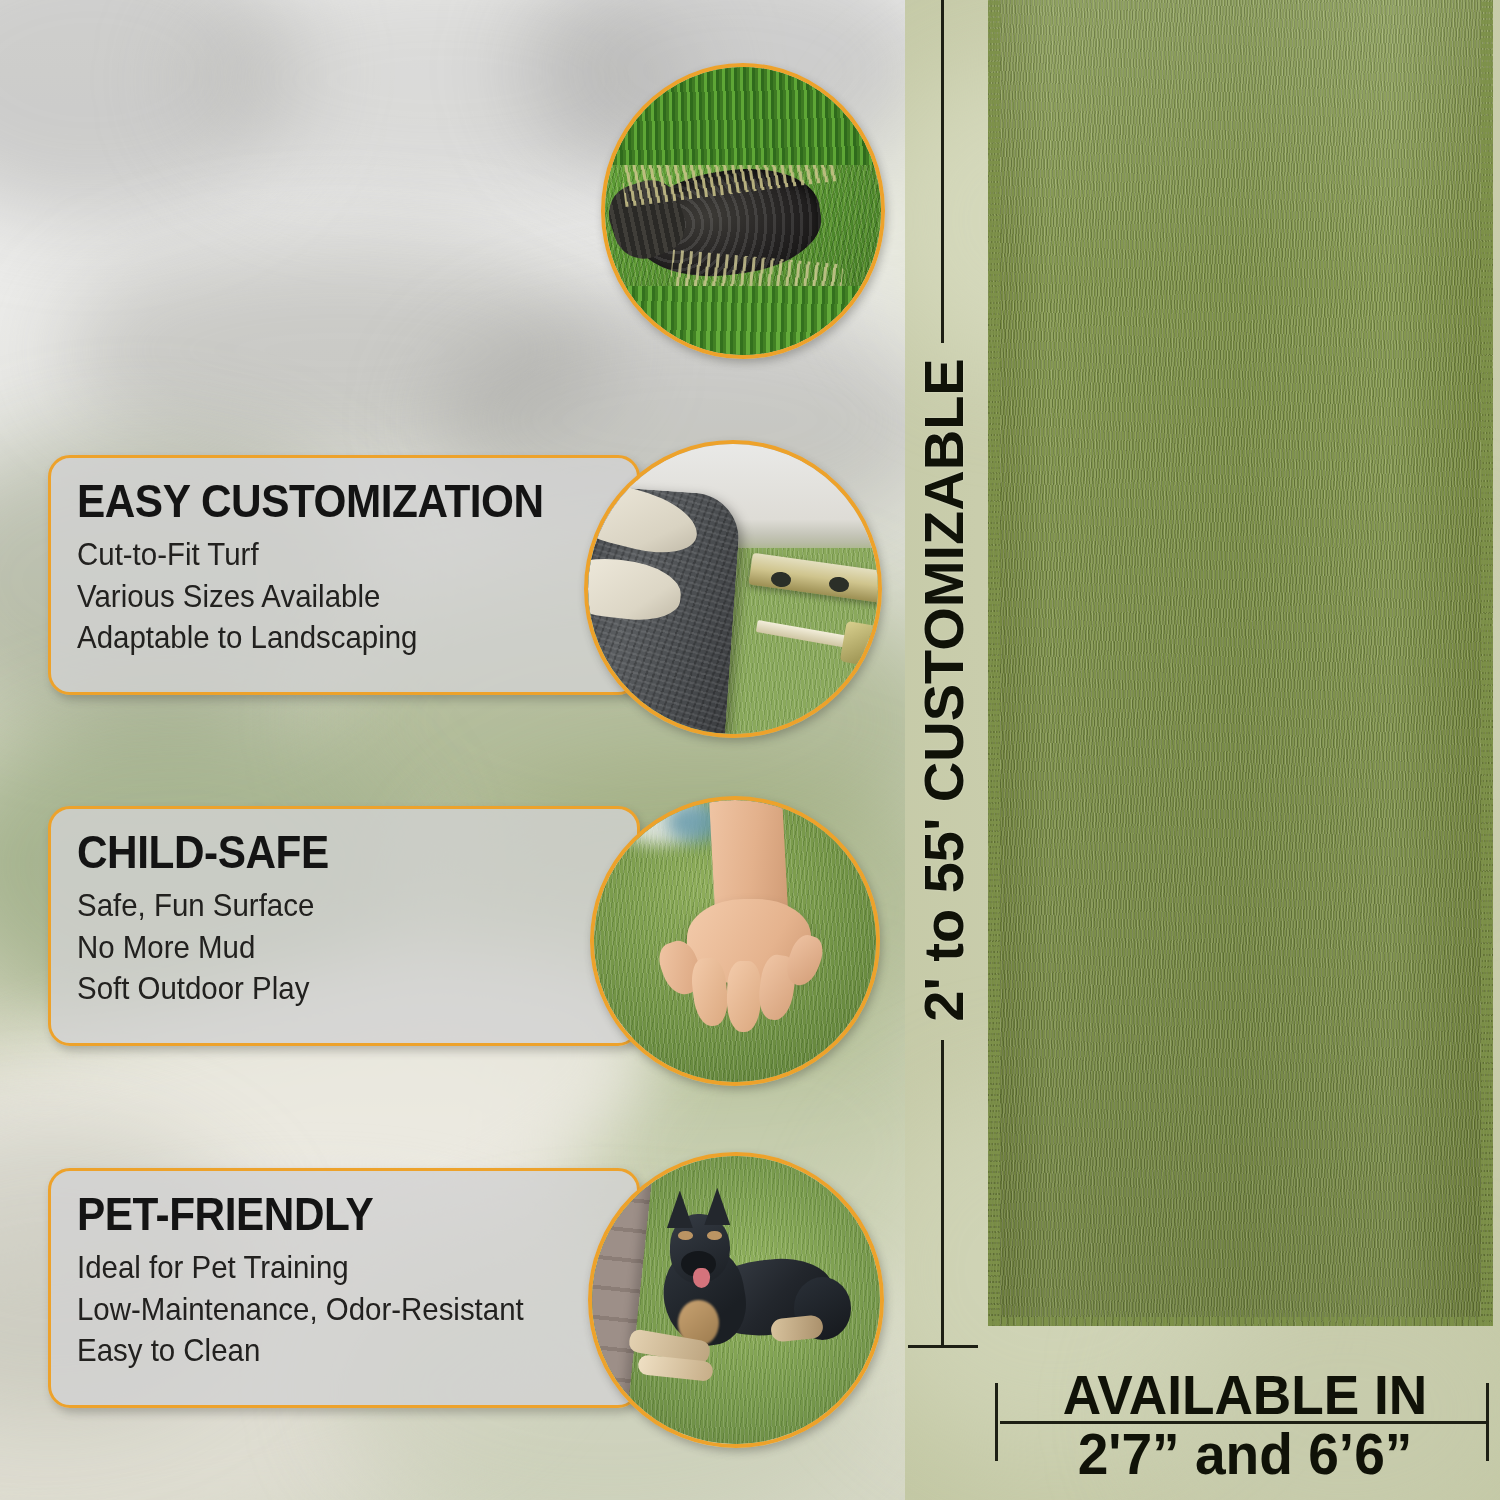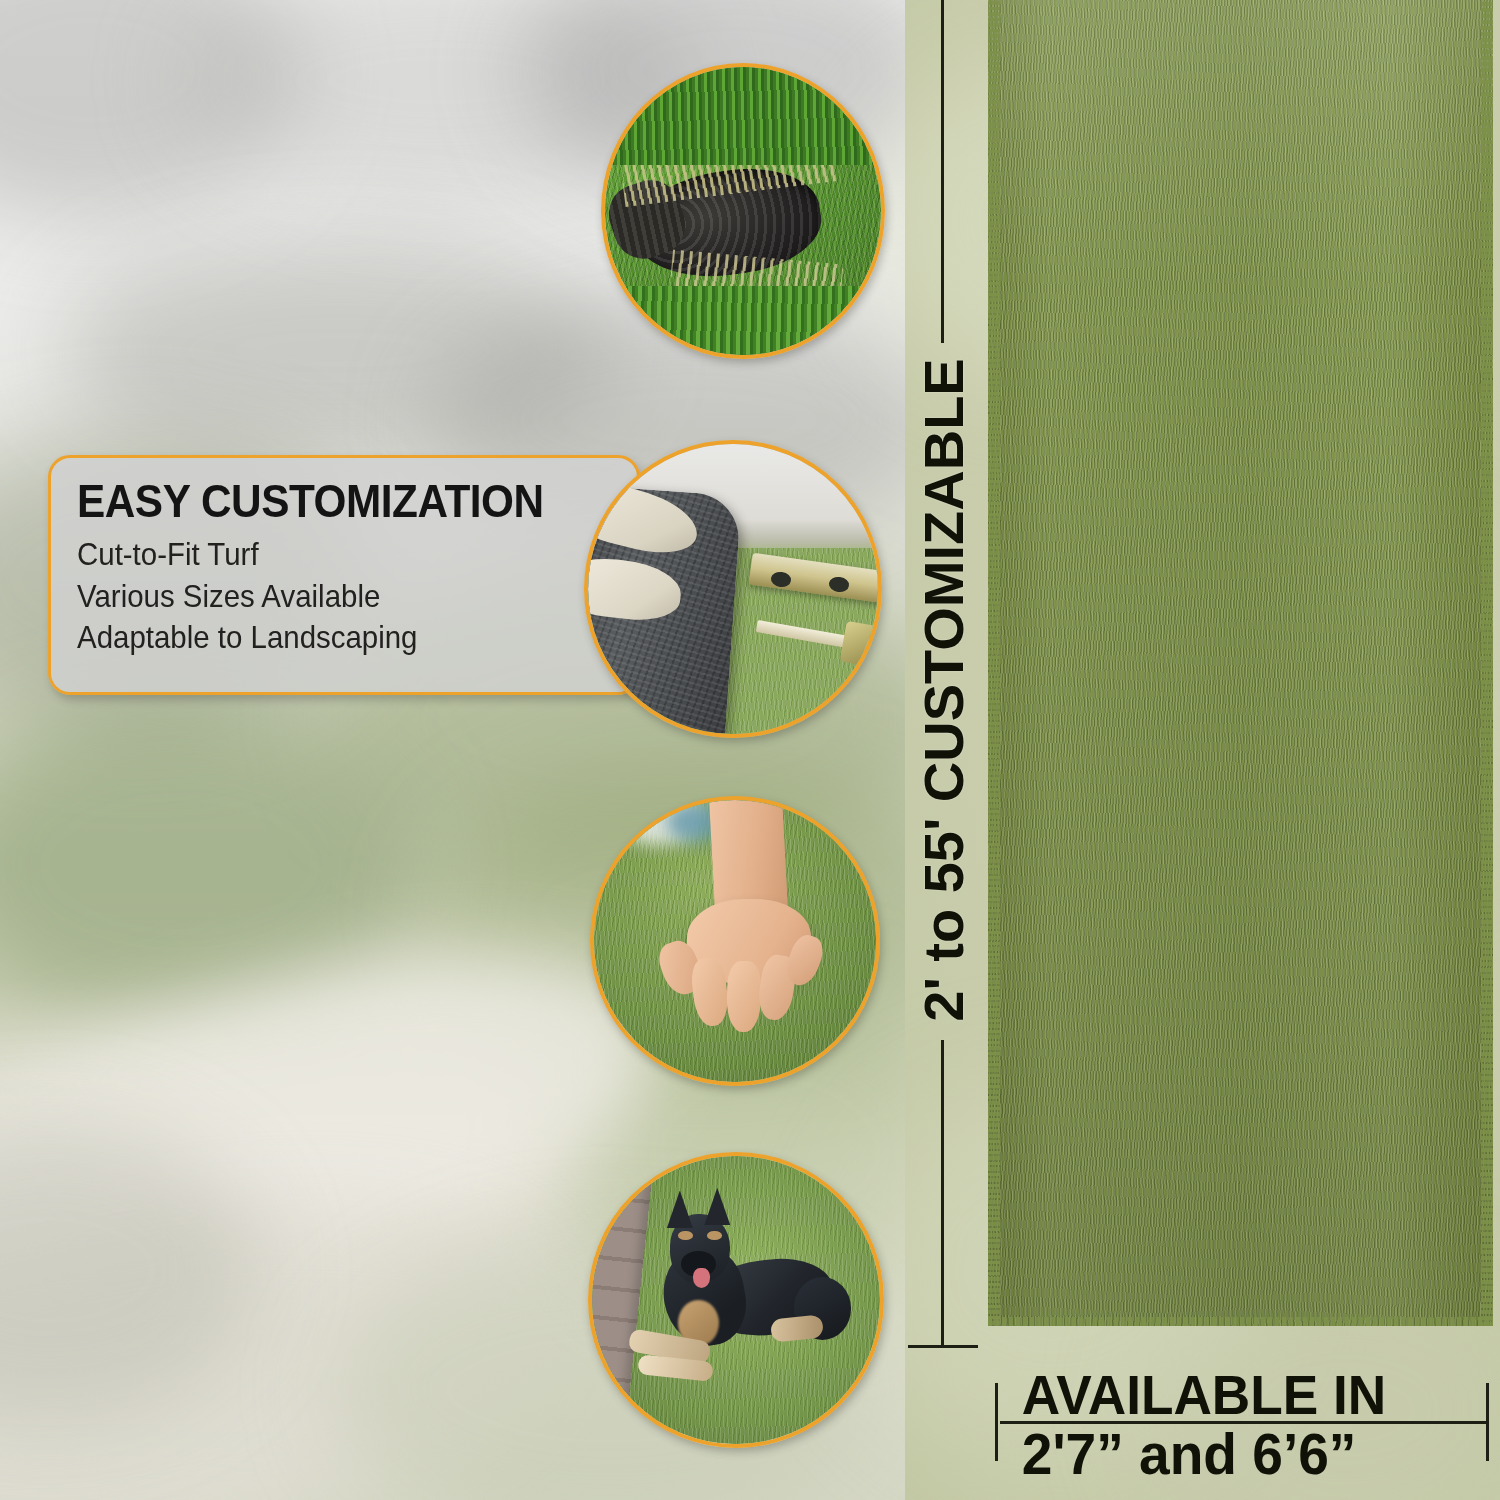--- a/index.html
+++ b/index.html
@@ -133,21 +133,21 @@
     transform:rotate(-90deg);
     white-space:nowrap;
     font-family:"Liberation Sans Narrow","Liberation Sans",sans-serif;
     font-weight:bold;
     font-size:56px;
     letter-spacing:0px;
     color:#101208;
     text-shadow:0 0 2px rgba(255,255,255,0.45);
   }
 
-  .avail-wrap{position:absolute;text-align:left;}
+  .avail-wrap{position:absolute;text-align:center;}
   .avail-top{
     font-family:"Liberation Sans Narrow","Liberation Sans",sans-serif;
     font-weight:bold;font-size:56px;line-height:0.98;color:#101208;
     white-space:nowrap;transform:scaleX(0.95);
   }
   .avail-bottom{
     font-family:"Liberation Sans Narrow","Liberation Sans",sans-serif;
     font-weight:bold;font-size:58px;line-height:1.0;color:#101208;
     white-space:nowrap;transform:scaleX(0.95);margin-top:2px;
   }
@@ -249,20 +249,26 @@
       <div style="position:absolute;left:63%;top:44%;width:7%;height:5%;border-radius:50%;background:#2b2f28;transform:rotate(8deg);"></div>
       <div style="position:absolute;left:83%;top:46%;width:7%;height:5%;border-radius:50%;background:#2b2f28;transform:rotate(8deg);"></div>
 
       <div style="position:absolute;left:58%;top:64%;width:40%;height:4%;border-radius:2px;transform:rotate(10deg);
                   background:linear-gradient(to bottom,#f3eedb,#cfc6a3);"></div>
       <div style="position:absolute;left:88%;top:62%;width:14%;height:14%;border-radius:5px;transform:rotate(10deg);
                   background:linear-gradient(145deg,#d9d08f,#8d8443);"></div>
     </div>
   </div>
 
+  <div class="card" style="left:48px;top:806px;width:592px;height:240px;">
+    <div class="card-title">CHILD-SAFE</div>
+    <div class="card-line">Safe, Fun Surface</div>
+    <div class="card-line">No More Mud</div>
+    <div class="card-line">Soft Outdoor Play</div>
+  </div>
   <div class="bubble" style="left:590px;top:796px;width:290px;height:290px;">
     <div class="inner">
       <div style="position:absolute;inset:0;background-color:#7b9c4d;
         background-image:
           repeating-linear-gradient(86deg, rgba(255,255,255,0.16) 0 1px, rgba(0,0,0,0) 1px 4px),
           repeating-linear-gradient(-78deg, rgba(30,60,15,0.20) 0 1px, rgba(0,0,0,0) 1px 5px),
           radial-gradient(circle at 40% 30%, #8fae5b 0%, #6f9144 60%, #5b7c36 100%);"></div>
 
       <div style="position:absolute;left:6%;top:-4%;width:34%;height:20%;border-radius:50%;
                   background:rgba(232,235,236,0.85);filter:blur(8px);"></div>
@@ -277,20 +283,26 @@
                   box-shadow:0 8px 14px rgba(0,0,0,0.22);"></div>
 
       <div style="position:absolute;left:24%;top:50%;width:13%;height:19%;border-radius:40% 42% 48% 48%;background:linear-gradient(120deg,#f1c7a6,#d9a37d);transform:rotate(-20deg);"></div>
       <div style="position:absolute;left:35%;top:56%;width:12%;height:24%;border-radius:38% 38% 46% 46%;background:linear-gradient(120deg,#f3cbab,#dba87f);transform:rotate(-6deg);"></div>
       <div style="position:absolute;left:47%;top:57%;width:12%;height:25%;border-radius:38% 38% 46% 46%;background:linear-gradient(120deg,#f3cbab,#dba87f);transform:rotate(1deg);"></div>
       <div style="position:absolute;left:59%;top:55%;width:12%;height:23%;border-radius:38% 38% 46% 46%;background:linear-gradient(120deg,#f0c6a6,#d6a27c);transform:rotate(8deg);"></div>
       <div style="position:absolute;left:69%;top:48%;width:11%;height:18%;border-radius:40% 42% 48% 48%;background:linear-gradient(120deg,#eec2a2,#d49f79);transform:rotate(20deg);"></div>
     </div>
   </div>
 
+  <div class="card" style="left:48px;top:1168px;width:592px;height:240px;">
+    <div class="card-title">PET-FRIENDLY</div>
+    <div class="card-line">Ideal for Pet Training</div>
+    <div class="card-line">Low-Maintenance, Odor-Resistant</div>
+    <div class="card-line">Easy to Clean</div>
+  </div>
   <div class="bubble" style="left:588px;top:1152px;width:296px;height:296px;">
     <div class="inner">
       <div style="position:absolute;inset:0;background-color:#7fa24f;
         background-image:
           repeating-linear-gradient(88deg, rgba(255,255,255,0.15) 0 1px, rgba(0,0,0,0) 1px 4px),
           repeating-linear-gradient(-80deg, rgba(30,60,15,0.18) 0 1px, rgba(0,0,0,0) 1px 5px),
           radial-gradient(circle at 55% 45%, #93b45f 0%, #74964a 60%, #5e7d3a 100%);"></div>
 
       <div style="position:absolute;left:-14%;top:-6%;width:30%;height:118%;transform:rotate(6deg);
            background:repeating-linear-gradient(to bottom,#9d8f88 0 26px,#8b7d76 26px 30px);

